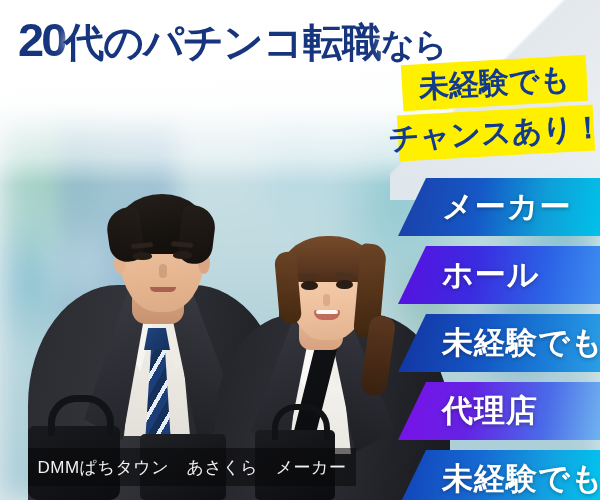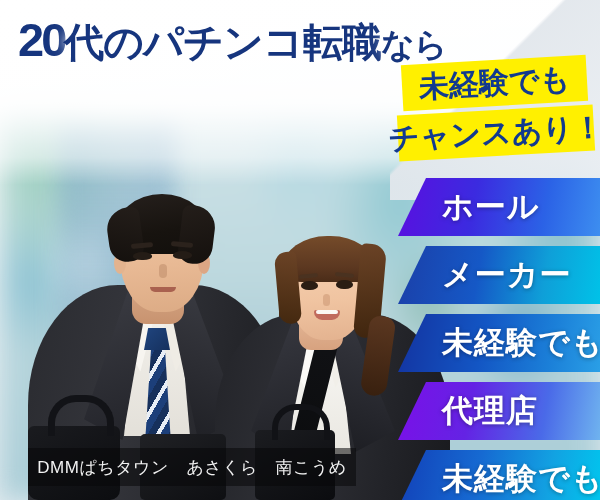--- a/index.html
+++ b/index.html
@@ -389,34 +389,34 @@
 
 
   <div class="badge badge-1">
     <span>未経験でも</span>
   </div>
   <div class="badge badge-2">
     <span>チャンスあり！</span>
   </div>
 
   <div class="cats">
+    <div class="cat cat-0">
+      <span>メーカー</span>
+    </div>
     <div class="cat cat-1">
       <span>ホール</span>
     </div>
-    <div class="cat cat-0">
-      <span>メーカー</span>
-    </div>
     <div class="cat cat-2">
       <span>未経験でも</span>
     </div>
     <div class="cat cat-3">
       <span>代理店</span>
     </div>
     <div class="cat cat-4">
       <span>未経験でも</span>
     </div>
   </div>
 
   <div class="caption">
-    <span>DMMぱちタウン　あさくら　南こうめ</span>
+    <span>DMMぱちタウン　あさくら　メーカー</span>
   </div>
 
 </div>
 
 </body></html>

